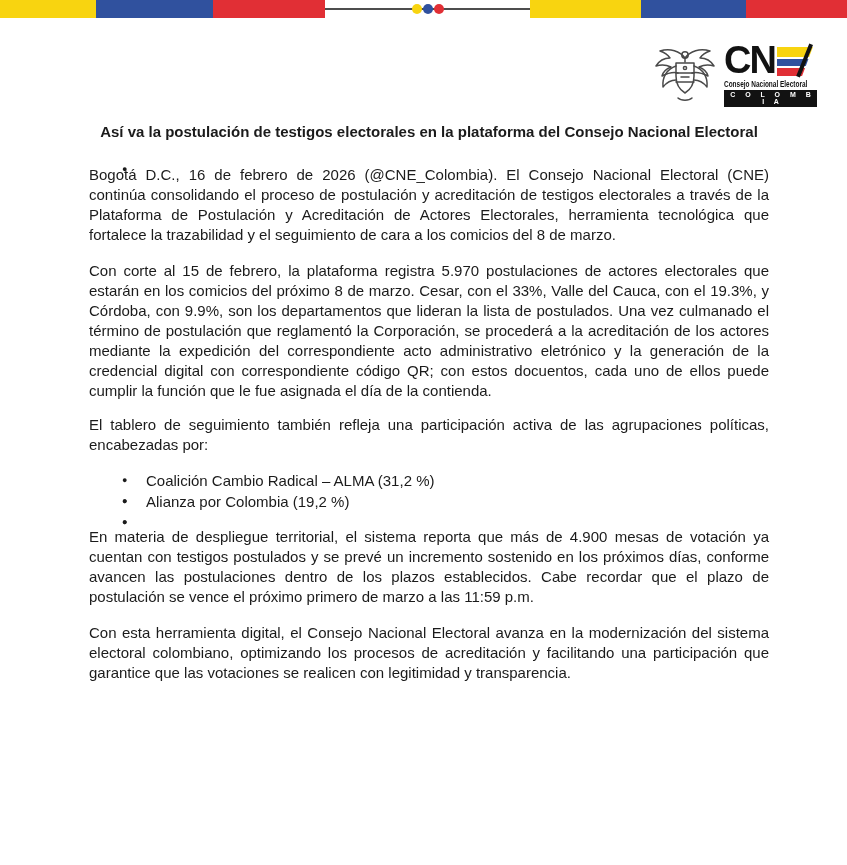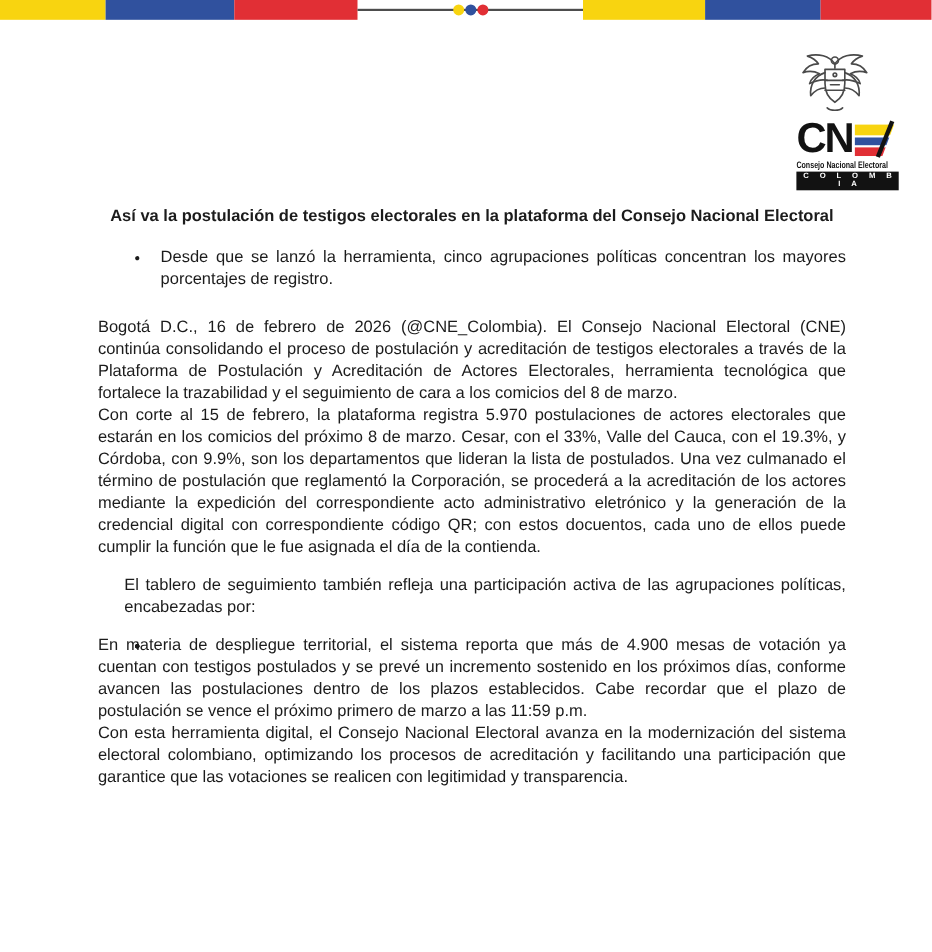--- a/index.html
+++ b/index.html
@@ -20,44 +20,44 @@
   .s1{width:96px;} .s2{width:117px;} .s3{width:112px;}
   .s4{width:111px;} .s5{width:105px;} .s6{width:101px;}
   .bar-center{flex:1; position:relative;}
   .rule{position:absolute; left:0; right:0; top:8px; height:2px; background:var(--rule-gray);}
   .dots{position:absolute; left:50%; top:4px; transform:translateX(-50%); display:flex; gap:1px;}
   .dot{width:10px; height:10px; border-radius:50%;}
   .dot.y{background:var(--flag-yellow);} .dot.b{background:var(--flag-blue);} .dot.r{background:var(--flag-red);}
 
   
   .logo-row{display:flex; justify-content:flex-end; padding-right:30px; margin-top:28px;}
-  .cne-logo{display:flex; align-items:flex-start; gap:4px;flex-direction:column;}
+  .cne-logo{display:flex; align-items:flex-start; gap:4px;}
   .coat{width:70px; height:62px; flex:0 0 auto;}
   .logo-right{width:93px;}
   .logo-top{display:flex; align-items:flex-start; height:31px;}
   .cn{font-size:38px; line-height:29px; font-weight:bold; letter-spacing:-2px; color:var(--logo-black);}
   .flag-e{position:relative; width:36px; height:29px; margin-left:2px; margin-top:1px;}
   .fe-bars{position:absolute; inset:0; clip-path:polygon(0 0,100% 0,70% 100%,0 100%);}
   .fe-bar{position:absolute; left:0; width:100%;}
   .fe-y{top:0; height:10px; background:var(--flag-yellow);}
   .fe-b{top:12px; height:7px; background:var(--flag-blue);}
   .fe-r{top:21px; height:8px; background:var(--flag-red);}
   .fe-slash{position:absolute; right:0; top:-2px; width:4px; height:35px; background:var(--logo-black);
             transform:rotate(22deg); transform-origin:top right;}
   .org-name{font-size:8.5px; font-weight:bold; white-space:nowrap; color:var(--logo-black);
             transform:scaleX(0.76); transform-origin:left center; margin-top:2px;}
   .country-bar{background:var(--logo-black); color:#ffffff; font-size:7px; font-weight:bold;
                letter-spacing:4px; text-align:center; padding:1px 0 2px 4px; margin-top:1px;}
 
   
   main{padding:0 78px 0 89px;}
   .title{font-size:15px; font-weight:bold; text-align:center; line-height:19px; margin-top:14px; padding:0 6px;}
-  .para{font-size:15px; line-height:20px; text-align:justify; margin-top:0;}
+  .para{font-size:15px; line-height:20px; text-align:justify; margin-top:16px;}
   .para.first{margin-top:24px;}
-  .para.tight{margin-top:14px;margin-left:24px;}
+  .para.tight{margin-top:14px;}
   .lead-bold{font-weight:normal;}
   ul{list-style:none;}
   .blist{margin-top:18px;}
   .blist li{position:relative; padding-left:57px; font-size:15px; line-height:20px; text-align:justify;}
   .blt{position:absolute; left:33px; top:0; font-size:9px; line-height:20px;}
   .plist{margin-top:15px;}
   .plist li{position:relative; padding-left:57px; font-size:15px; line-height:21px;}
   .plist .blt{line-height:21px;}
 </style>
 </head>
@@ -115,34 +115,33 @@
     </div>
   </div>
 </div>
 
 <main>
   <h1 class="title">Así va la postulación de testigos electorales en la plataforma del Consejo Nacional Electoral</h1>
 
   <ul class="blist">
     <li>
       <span class="blt">●</span>
-      <span>Desde que se lanzó la herramienta, cinco agrupaciones políticas concentran los mayores porcentajes de registro.</span>
     </li>
   </ul>
 
   <p class="para first"><span class="lead-bold">Bogotá D.C., 16 de febrero de 2026 (@CNE_Colombia).</span><span> El Consejo Nacional Electoral (CNE) continúa consolidando el proceso de postulación y acreditación de testigos electorales a través de la Plataforma de Postulación y Acreditación de Actores Electorales, herramienta tecnológica que fortalece la trazabilidad y el seguimiento de cara a los comicios del 8 de marzo.</span></p>
 
   <p class="para">Con corte al 15 de febrero, la plataforma registra 5.970 postulaciones de actores electorales que estarán en los comicios del próximo 8 de marzo. Cesar, con el 33%, Valle del Cauca, con el 19.3%, y Córdoba, con 9.9%, son los departamentos que lideran la lista de postulados. Una vez culmanado el término de postulación que reglamentó la Corporación, se procederá a la acreditación de los actores mediante la expedición del correspondiente acto administrativo eletrónico y la generación de la credencial digital con correspondiente código QR; con estos docuentos, cada uno de ellos puede cumplir la función que le fue asignada el día de la contienda.</p>
 
   <p class="para tight">El tablero de seguimiento también refleja una participación activa de las agrupaciones políticas, encabezadas por:</p>
 
   <ul class="plist">
+    <li><span class="blt">●</span><span>Coalición Cambio Radical – ALMA (31,2 %)</span></li>
     <li><span class="blt">●</span></li>
-    <li><span class="blt">●</span></li>
-    <li><span class="blt">●</span></li>
+    <li><span class="blt">●</span><span>Alianza por Colombia (19,2 %)</span></li>
     <li><span class="blt">●</span></li>
     <li><span class="blt">●</span></li>
   </ul>
 
   <p class="para" style="margin-top:15px;">En materia de despliegue territorial, el sistema reporta que más de 4.900 mesas de votación ya cuentan con testigos postulados y se prevé un incremento sostenido en los próximos días, conforme avancen las postulaciones dentro de los plazos establecidos. Cabe recordar que el plazo de postulación se vence el próximo primero de marzo a las 11:59 p.m.</p>
 
   <p class="para">Con esta herramienta digital, el Consejo Nacional Electoral avanza en la modernización del sistema electoral colombiano, optimizando los procesos de acreditación y facilitando una participación que garantice que las votaciones se realicen con legitimidad y transparencia.</p>
 </main>
 
 </body></html>

